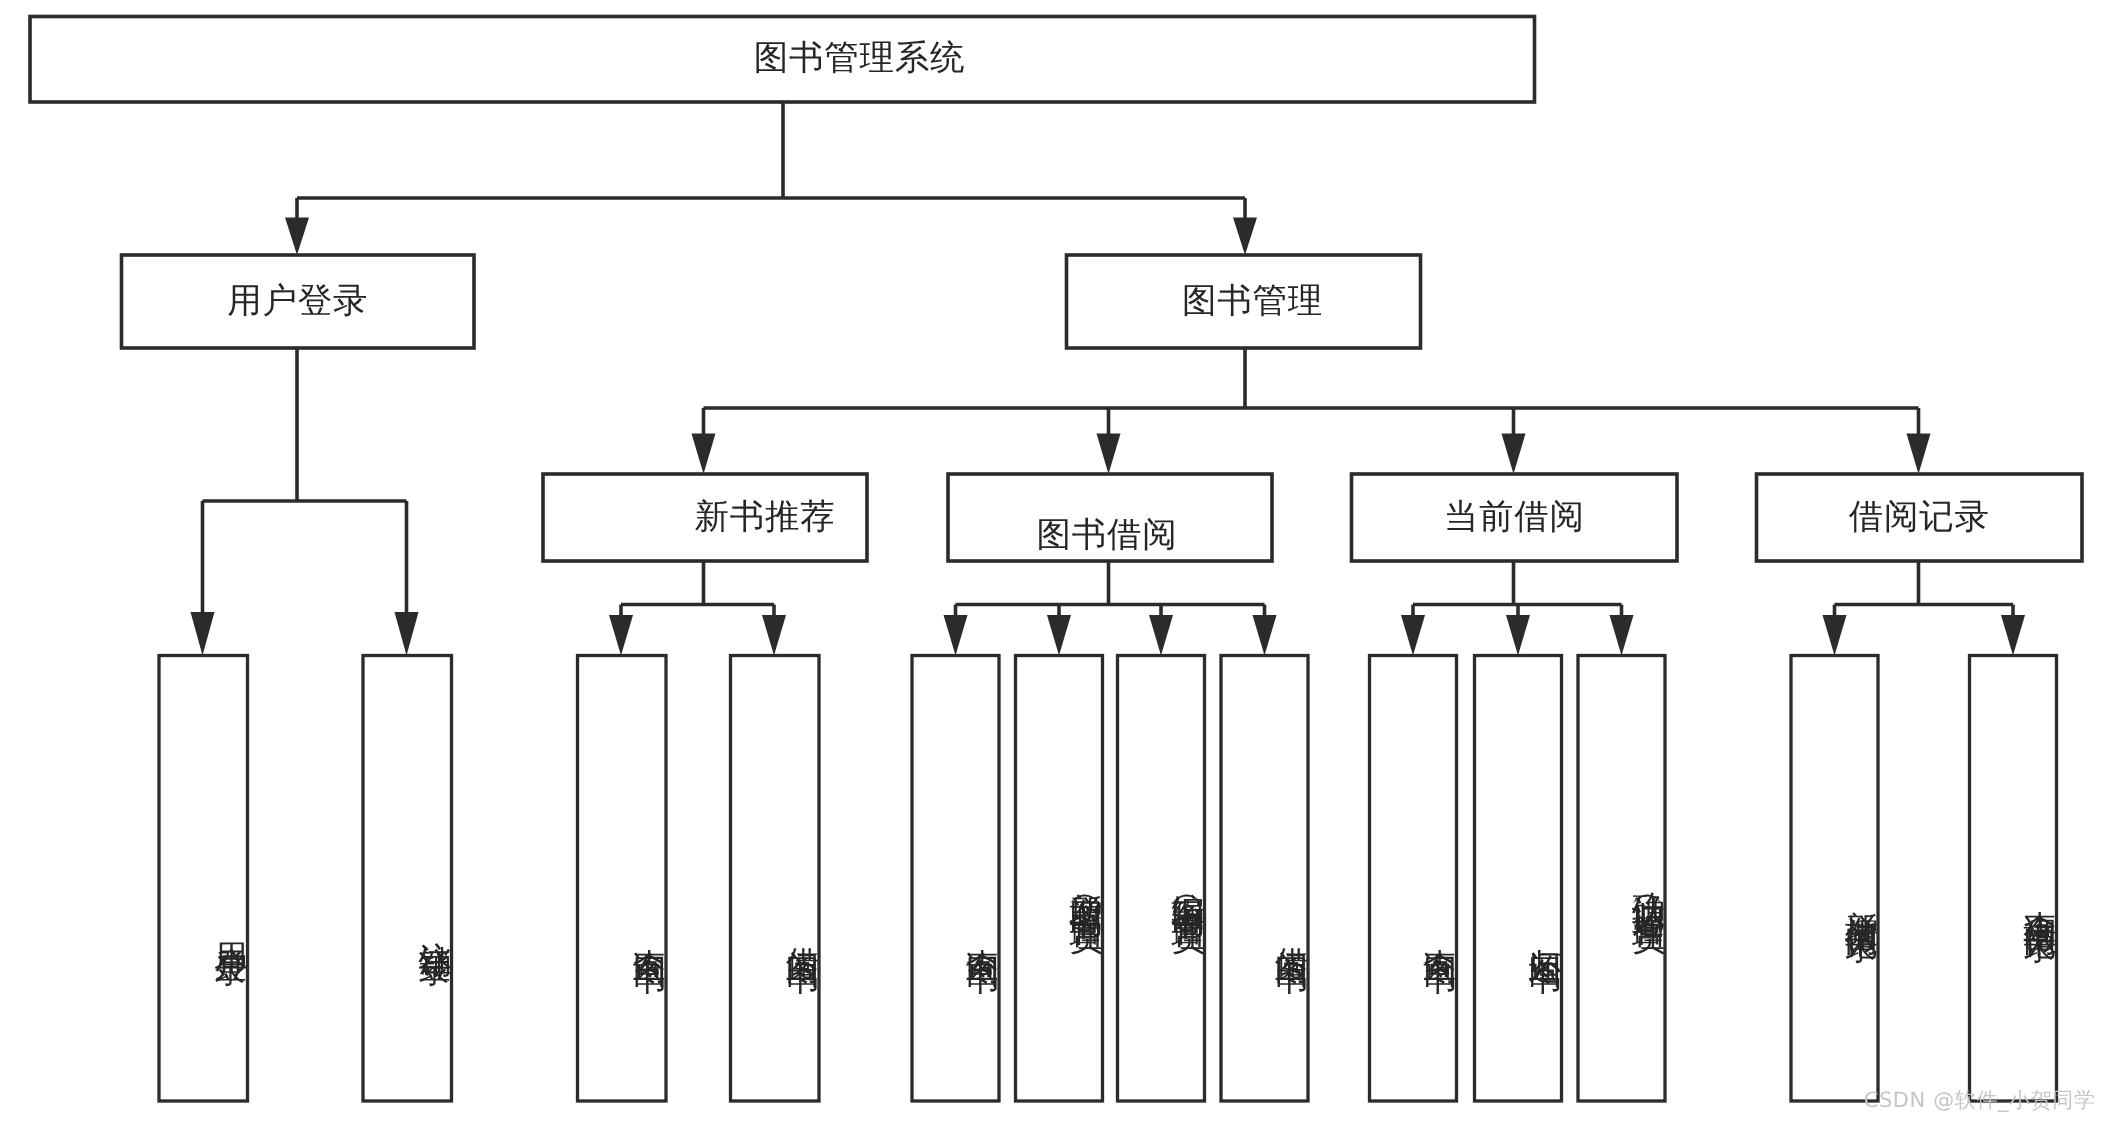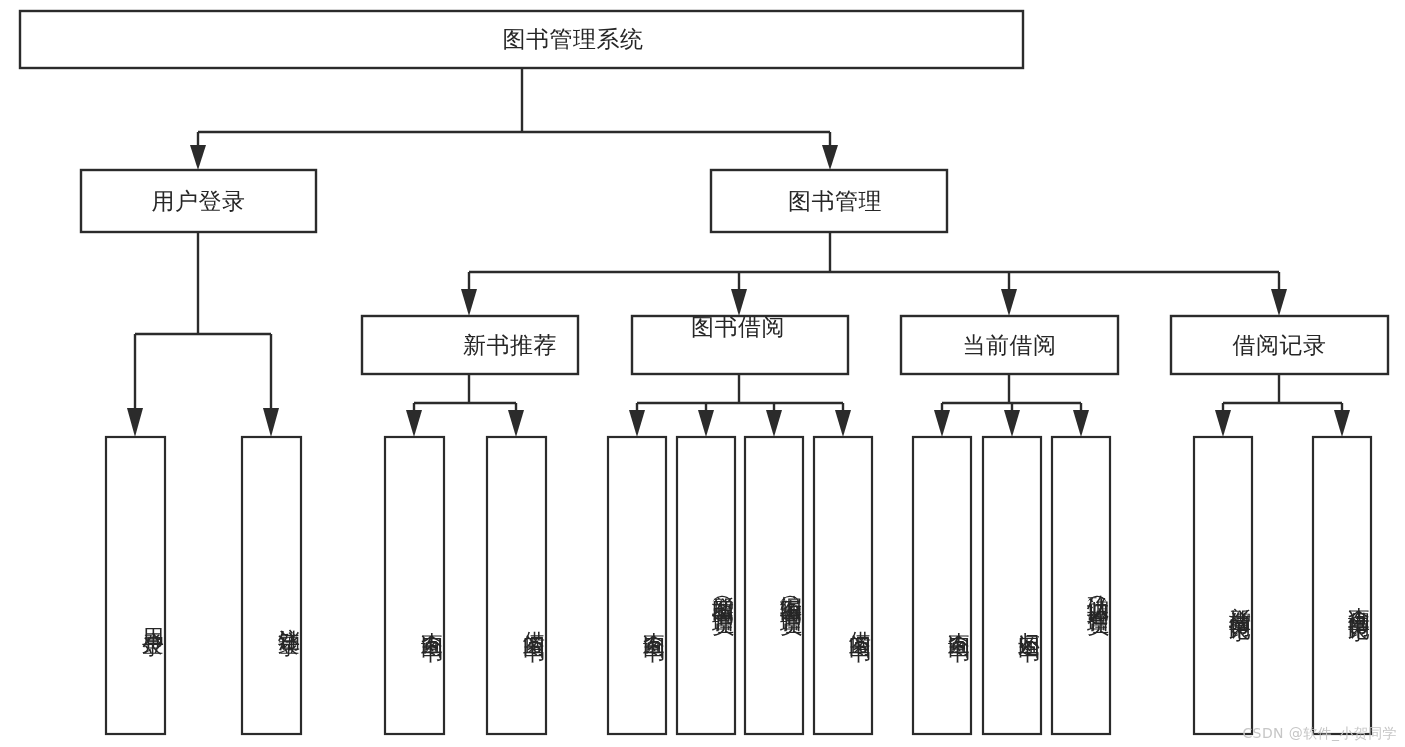--- a/index.html
+++ b/index.html
@@ -187,21 +187,21 @@
       <polygon class="arrow-head" points="1334,410 1350,410 1342,437"></polygon>
     </g>
   </svg>
 
   <div class="node-label" style="left:20px; top:11px; width:1106px; height:57px;">图书管理系统</div>
 
   <div class="node-label" style="left:81px; top:170px; width:235px; height:62px;">用户登录</div>
   <div class="node-label" style="left:711px; top:170px; width:248px; height:62px;">图书管理</div>
 
   <div class="node-label" style="left:362px; top:316px; width:216px; height:58px;padding-left:40px;">新书推荐</div>
-  <div class="node-label" style="left:632px; top:298px; width:212px; height:58px;border-radius:11px;">图书借阅</div>
+  <div class="node-label" style="left:632px; top:328px; width:212px; height:58px;border-radius:11px;">图书借阅</div>
   <div class="node-label" style="left:901px; top:316px; width:217px; height:58px;">当前借阅</div>
   <div class="node-label" style="left:1171px; top:316px; width:217px; height:58px;">借阅记录</div>
 
   <div class="node-label vertical" style="left:106px; top:492px; width:59px; height:242px;">用户登录</div>
   <div class="node-label vertical" style="left:242px; top:492px; width:59px; height:242px;">注销登录</div>
 
   <div class="node-label vertical" style="left:385px; top:500px; width:59px; height:234px;">查询图书</div>
   <div class="node-label vertical" style="left:487px; top:500px; width:59px; height:234px;">借阅图书</div>
 
   <div class="node-label vertical" style="left:608px; top:500px; width:58px; height:234px;">查询图书</div>

